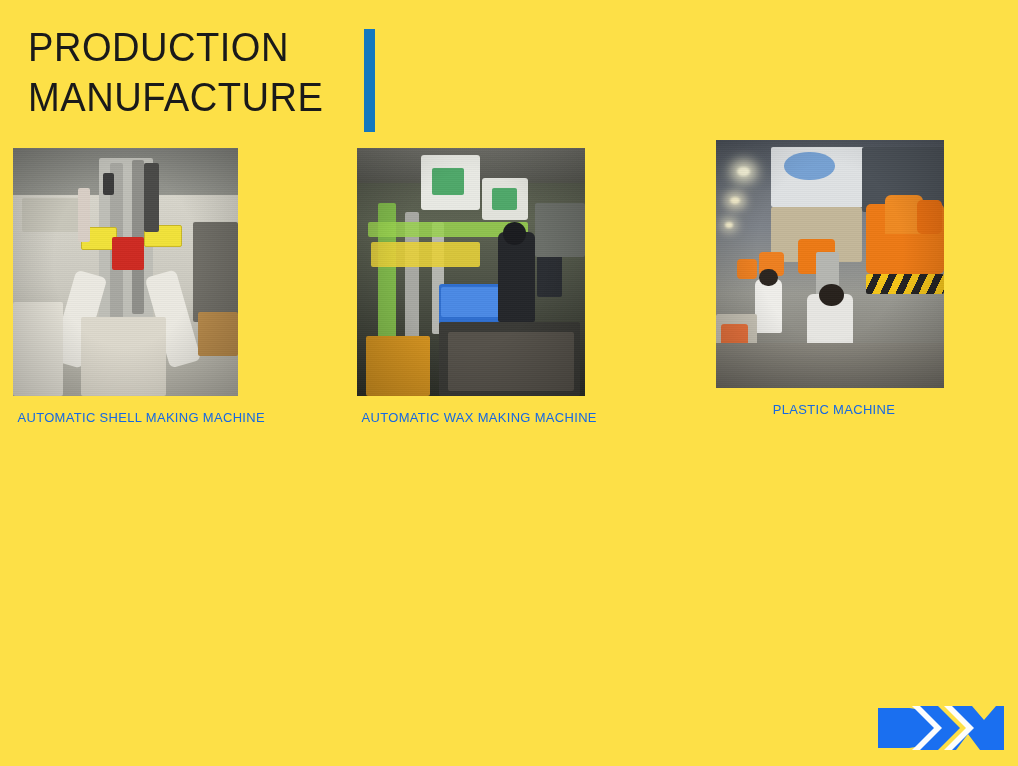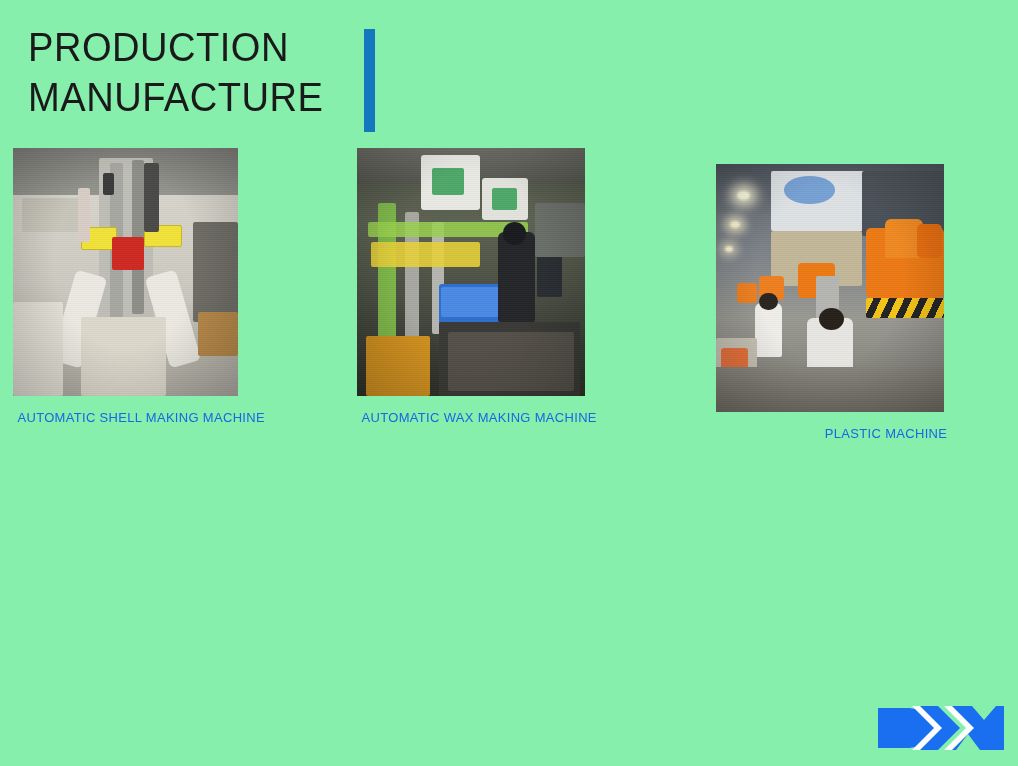--- a/index.html
+++ b/index.html
@@ -10,21 +10,21 @@
     height: 766px;
     overflow: hidden;
     background: #ffffff;
     font-family: "Liberation Sans", sans-serif;
   }
 
   .slide {
     position: relative;
     width: 1018px;
     height: 766px;
-    background: #86efac;
+    background: #fde047;
   }
 
   
   .header {
     position: absolute;
     left: 28px;
     top: 22px;
     display: flex;
     align-items: flex-start;
   }
@@ -198,21 +198,21 @@
           <div class="blob" style="left:36%;top:70%;width:62%;height:30%;background:#3a3a36;"></div>
           <div class="blob" style="left:40%;top:74%;width:55%;height:24%;background:#55514a;"></div>
           <div class="blob" style="left:4%;top:76%;width:28%;height:24%;background:#d3921f;"></div>
           <div class="blob" style="left:78%;top:22%;width:22%;height:22%;background:#6b6f69;"></div>
           <div class="grain"></div>
           <div class="vignette"></div>
         </div>
         <div class="caption">AUTOMATIC WAX MAKING MACHINE</div>
       </div>
 
-      <div class="cell" style="left:716px; top:24px; width:236px;text-align:right;">
+      <div class="cell" style="left:716px; top:0; width:236px;">
         <div class="photo" style="width:228px;height:248px;background:linear-gradient(#5f646b,#7e838a 35%,#9a9a93 62%,#7d7a72 100%);">
           <div class="sky" style="top:0;height:20%;background:linear-gradient(#4d535c,#6d737b);"></div>
           <div class="lamp" style="left:9%;top:11%;width:13px;height:9px;background:#fffce0;box-shadow:0 0 12px 7px rgba(255,252,220,.85);"></div>
           <div class="lamp" style="left:6%;top:23%;width:10px;height:7px;background:#fff8d4;box-shadow:0 0 9px 6px rgba(255,248,212,.7);"></div>
           <div class="lamp" style="left:4%;top:33%;width:8px;height:6px;background:#fff8d4;box-shadow:0 0 8px 5px rgba(255,248,212,.6);"></div>
           <div class="blob" style="left:24%;top:3%;width:58%;height:24%;background:#dfe2e4;"></div>
           <div class="blob" style="left:30%;top:5%;width:22%;height:11%;background:#3f7fcb;opacity:.65;border-radius:50%;"></div>
           <div class="blob" style="left:24%;top:27%;width:40%;height:22%;background:#c4b89a;"></div>
           <div class="blob" style="left:64%;top:3%;width:36%;height:26%;background:#4b5158;"></div>
           <div class="blob" style="left:66%;top:26%;width:34%;height:28%;background:#ee7a15;border-radius:5px;"></div>

